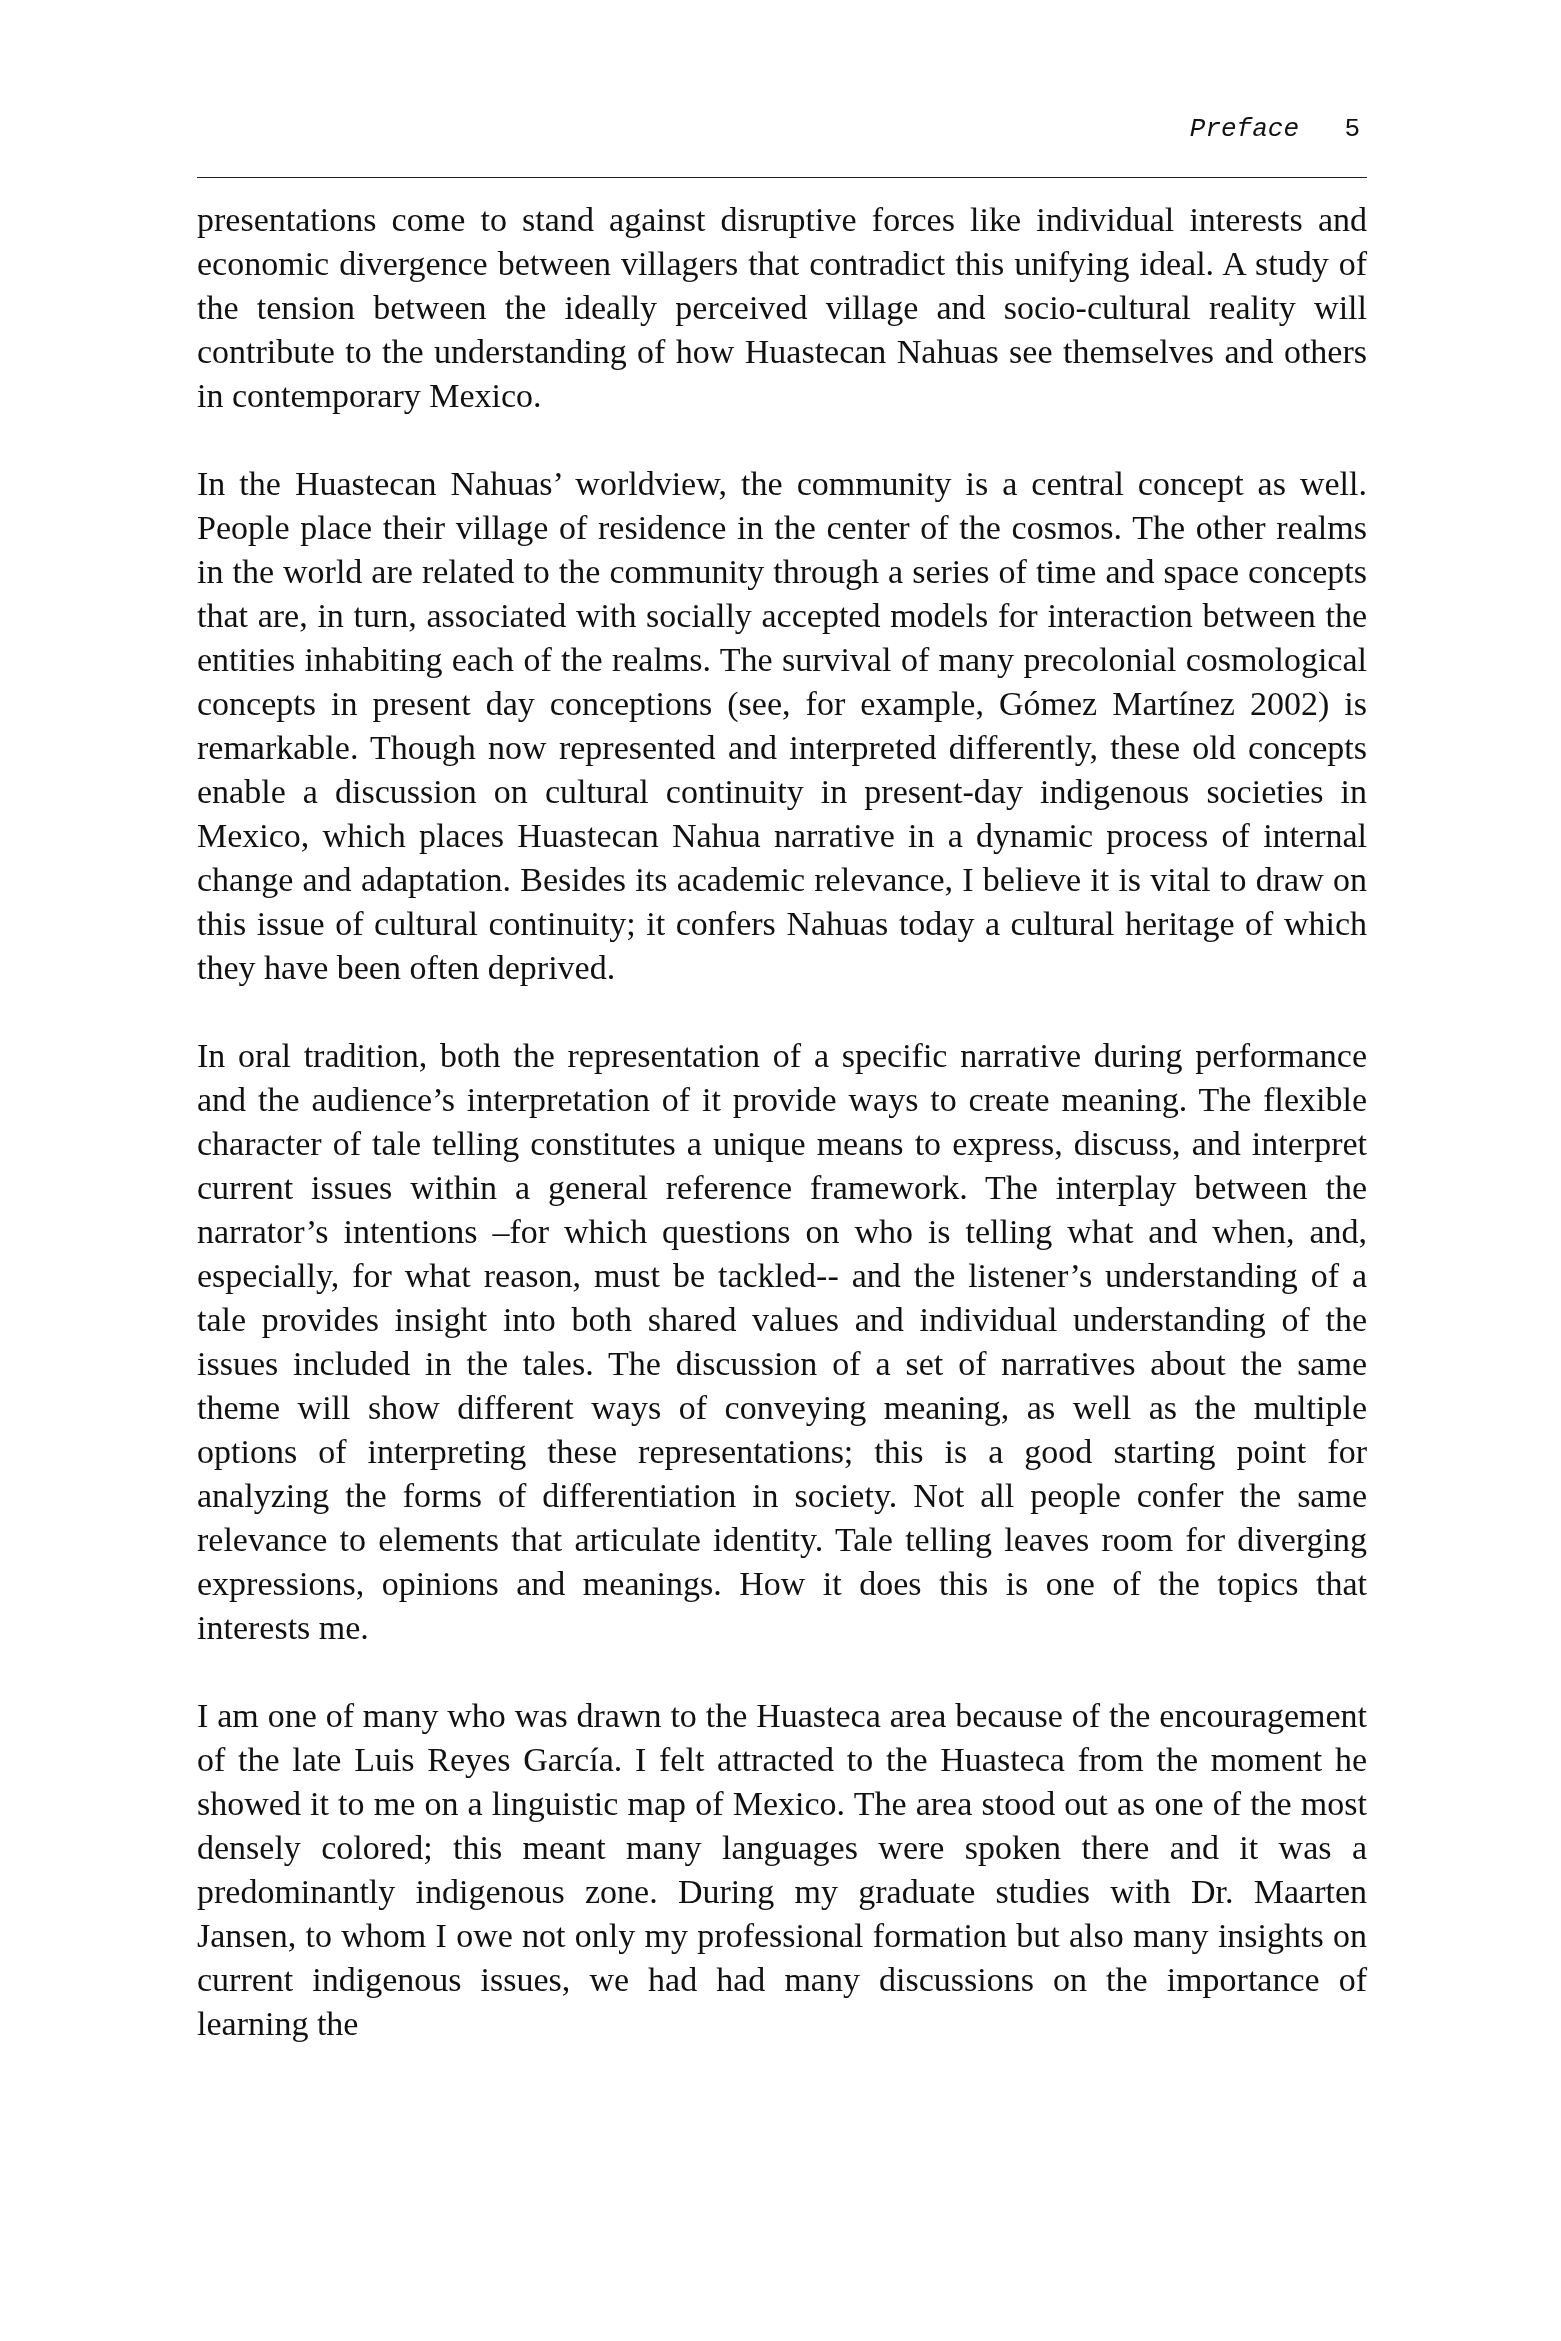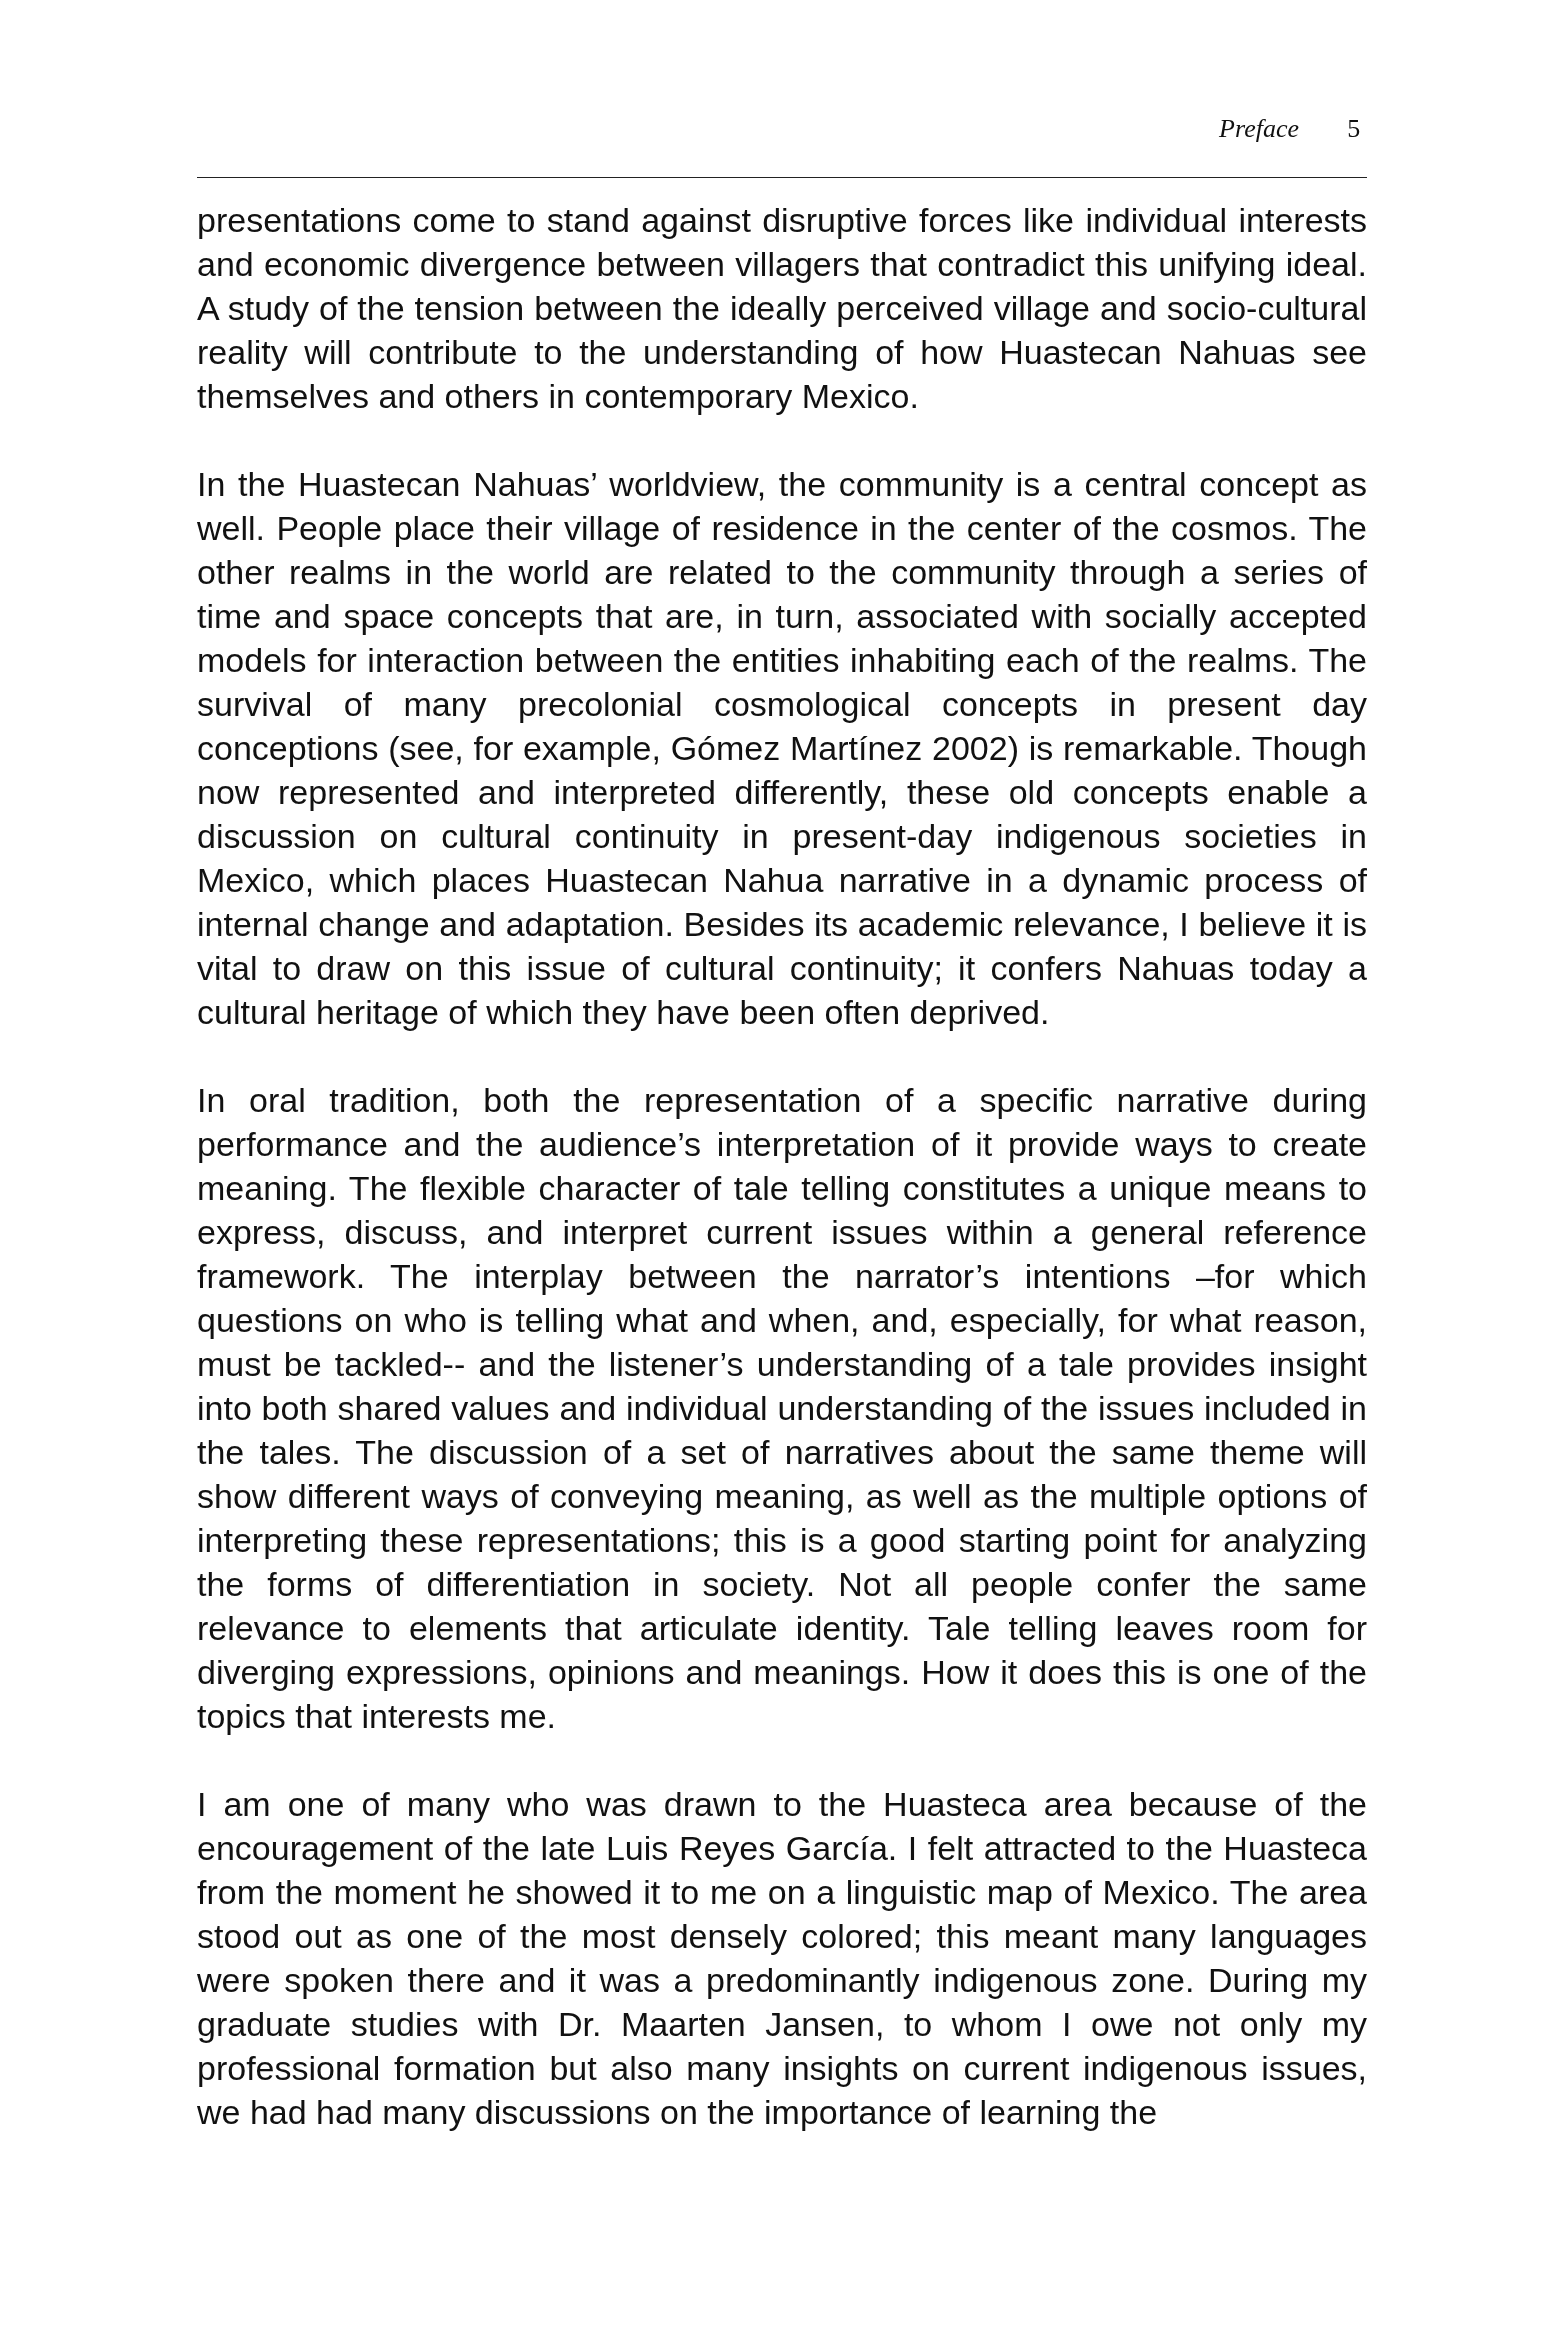--- a/index.html
+++ b/index.html
@@ -1,33 +1,33 @@
 <!DOCTYPE html>
 <html style="font-size:13.6px"><head>
 <meta charset="utf-8">
 <style>
   html, body { margin: 0; padding: 0; background: #ffffff; }
   body { width: 1561px; height: 2342px; position: relative; overflow: hidden; }
   .page { position: absolute; left: 0; top: 0; width: 1561px; height: 2342px; background: #ffffff; }
   .running-head {
     position: absolute; left: 197px; width: 1170px; top: 114px;
-    height: 42px; font-family: Liberation Serif, serif;
+    height: 42px; font-family: Liberation Mono, monospace;
     color: #111; font-size: 25.4px;
   }
   .running-head .title {
     position: absolute; right: 68px; top: 0; font-style: italic; font-size: 26px;
   }
   .running-head .num { position: absolute; right: 6.8px; top: 0; font-size: 26px; }
   .rule {
     position: absolute; left: 197px; width: 1170px; top: 177px;
     height: 0; border-top: 1.7px solid #222;
   }
   .body-text {
     position: absolute; left: 197px; top: 198px; width: 1170px;
-    font-family: Liberation Sans, sans-serif;
+    font-family: Liberation Serif, serif;
     font-size: 34px; line-height: 44px; color: #111;
     text-align: justify; hyphens: none;
   }
   .body-text p { margin: 0 0 44px 0; }
 </style>
 </head>
 <body>
 
 <div class="page">
   <div class="running-head">

